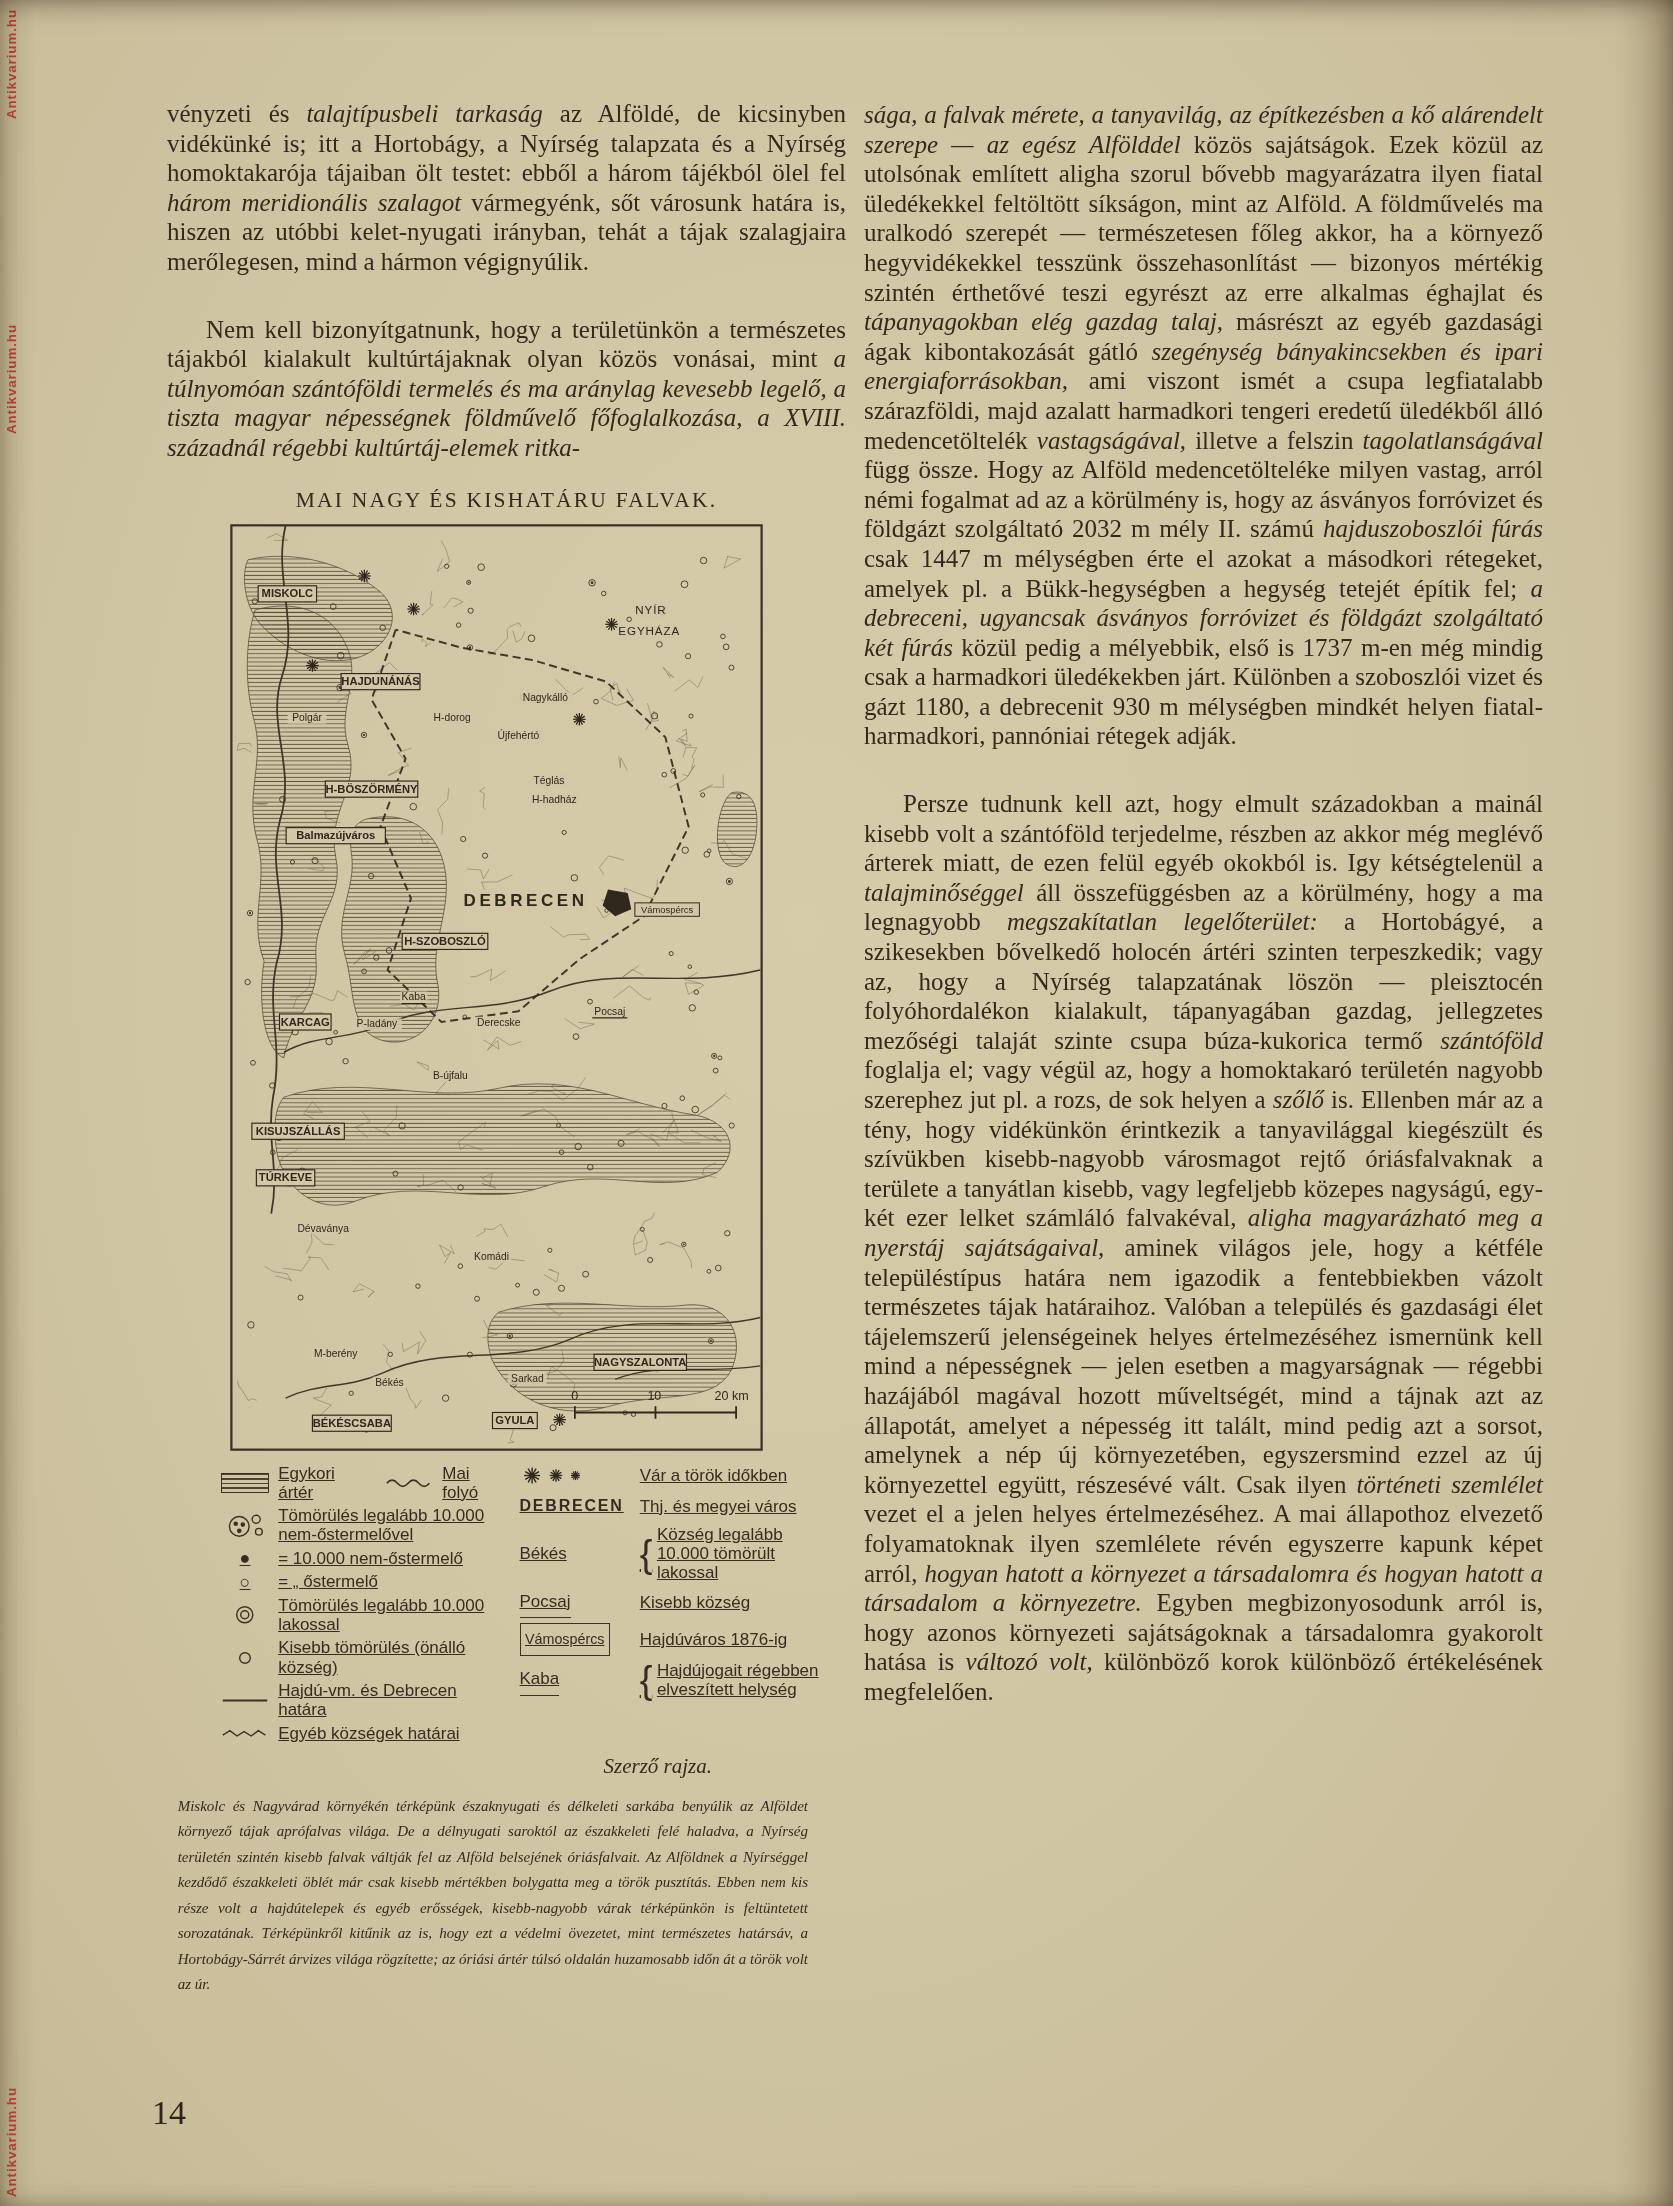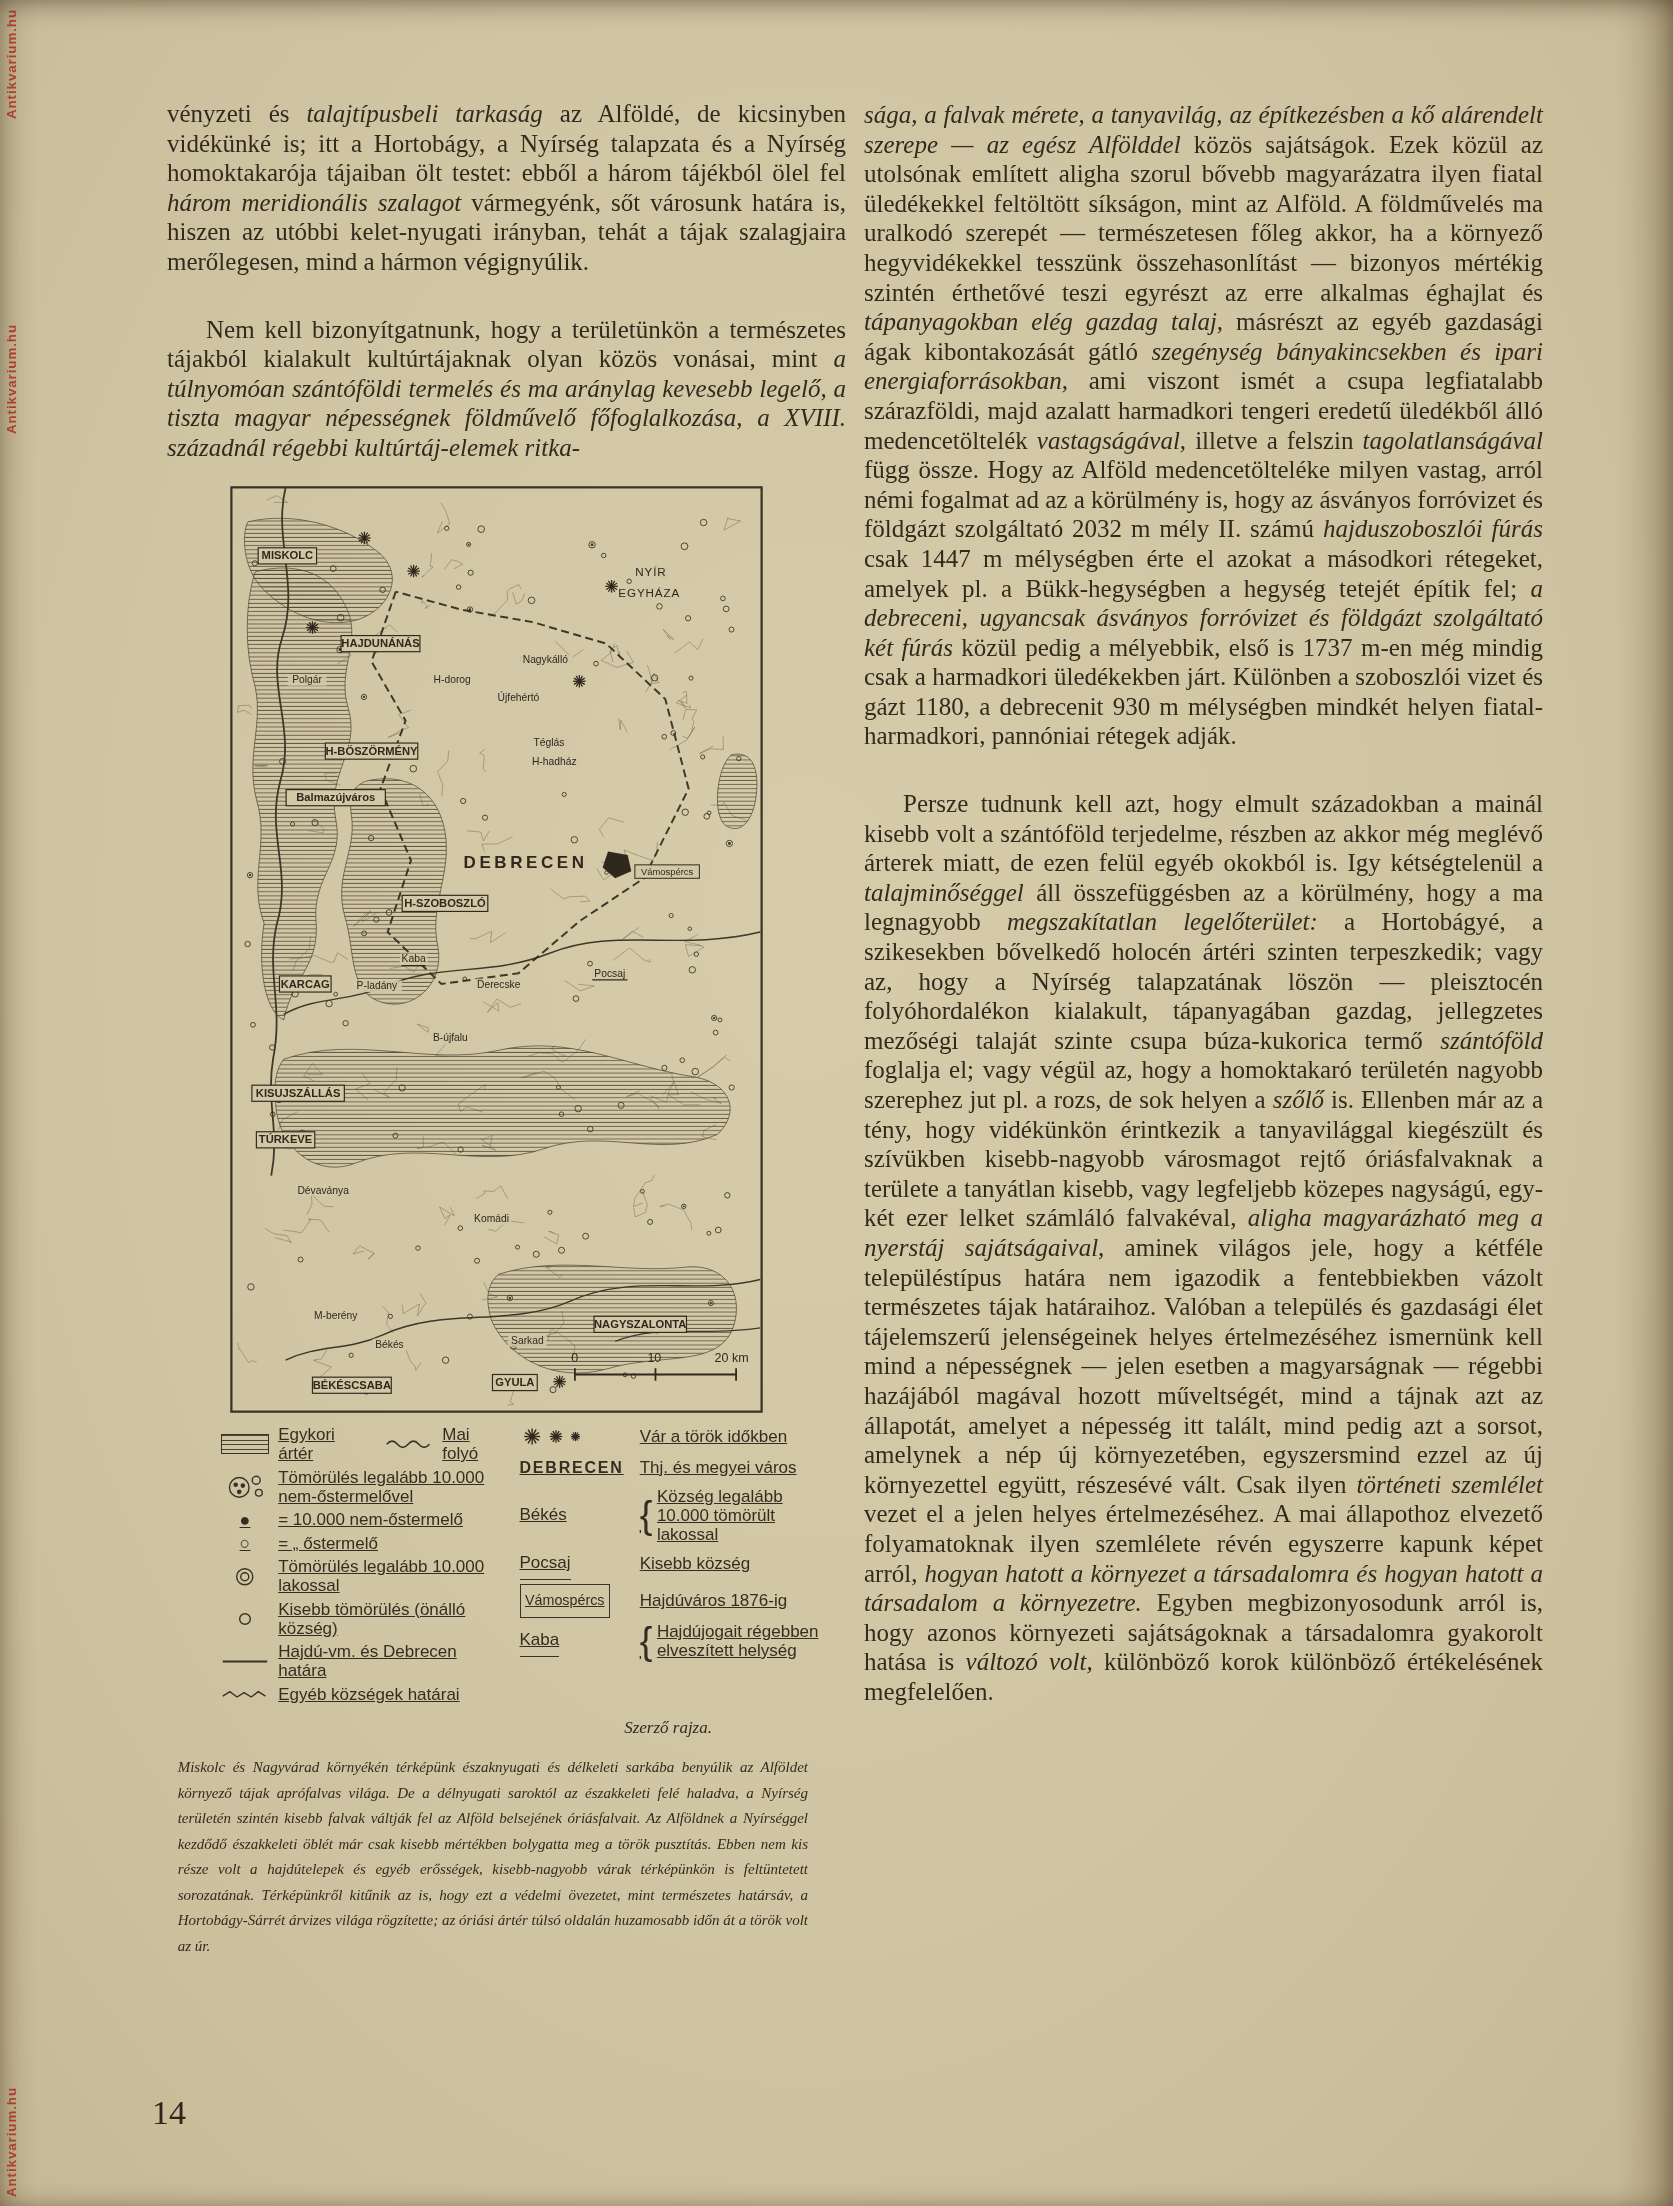--- a/index.html
+++ b/index.html
@@ -61,21 +61,21 @@
     display:inline-block; width:48px; height:19.7px; border:1.3px solid #3a3226;
     background:repeating-linear-gradient(180deg,#4d4434 0 1.3px,transparent 1.3px 4.5px);
   }
   .lg-caps { font-size:16px; font-weight:bold; letter-spacing:1.8px; }
   .lg-plain { font-size:17px; }
   .lg-underline { font-size:17px; border-bottom:1.8px solid #3a3226; padding-bottom:0.9px; }
   .lg-boxed { font-size:14.3px; border:1.8px solid #3a3226; padding:0.9px 4.5px; }
   .llabel { line-height:1.12; }
   .llabel.braced { display:flex; align-items:center; }
   .brace { font-size:38px; line-height:.85; margin-right:4.5px; font-weight:400; }
-  .credit { margin:9px 134px 0 0; text-align:right; font-style:italic; font-size:17px; }
+  .credit { margin:9px 134px 0 0; text-align:right; font-style:italic; font-size:21px; }
   .caption {
     margin:12.5px 38px 0 10.7px; font-style:italic;
     font-size:15px; line-height:25.5px; text-align:justify;
   }
   .pagenum { position:absolute; left:152px; top:2094px; font-size:34px; color:#2e251a; }
 </style>
 </head>
 <body>
 
 <div class="page">
@@ -84,20 +84,21 @@
   <span class="wm mid">Antikvarium.hu</span>
   <span class="wm bot">Antikvarium.hu</span>
 
   <div class="col col-left">
     <div>
         <p class="para"><span>vényzeti és </span><span class="it">talajtípusbeli tarkaság </span><span>az Alföldé, de kicsinyben vidékünké is; itt a Hortobágy, a Nyírség talapzata és a Nyírség homoktakarója tájaiban ölt testet: ebből a három tájékból ölel fel </span><span class="it">három meridionális szalagot </span><span>vármegyénk, sőt városunk határa is, hiszen az utóbbi kelet-nyugati irányban, tehát a tájak szalagjaira merőlegesen, mind a hármon végignyúlik.</span></p>
         <p class="para indent"><span>Nem kell bizonyítgatnunk, hogy a területünkön a természetes tájakból kialakult kultúrtájaknak olyan közös vonásai, mint </span><span class="it">a túlnyomóan szántóföldi termelés és ma aránylag kevesebb legelő, a tiszta magyar népességnek földművelő főfoglalkozása, a XVIII. századnál régebbi kultúrtáj-elemek ritka-</span></p>
       </div>
 
     <div class="fig-heading">
+      <div>MAI NAGY ÉS KISHATÁRU FALVAK.</div>
     </div>
 
     <div class="map-wrap">
       <svg id="map-svg" width="533" height="927" viewBox="0 0 595 1035" style="font-size:28px">
           <defs>
             <pattern id="hatch" width="7" height="4.6" patternUnits="userSpaceOnUse">
               <path d="M0 2.2 H7" stroke="#4d4434" stroke-width="0.9" fill="none"></path>
             </pattern>
           </defs>
           <path d="M28,96 C70,84 110,96 128,132 C150,172 118,204 132,248 C146,296 108,320 118,372 C128,420 92,436 96,486 C100,536 70,548 60,596 C40,588 30,540 38,488 C20,440 44,400 30,352 C16,300 40,264 26,216 C14,168 20,120 28,96 Z" fill="url(#hatch)" stroke="#4d4434" stroke-width="0.8"></path>

